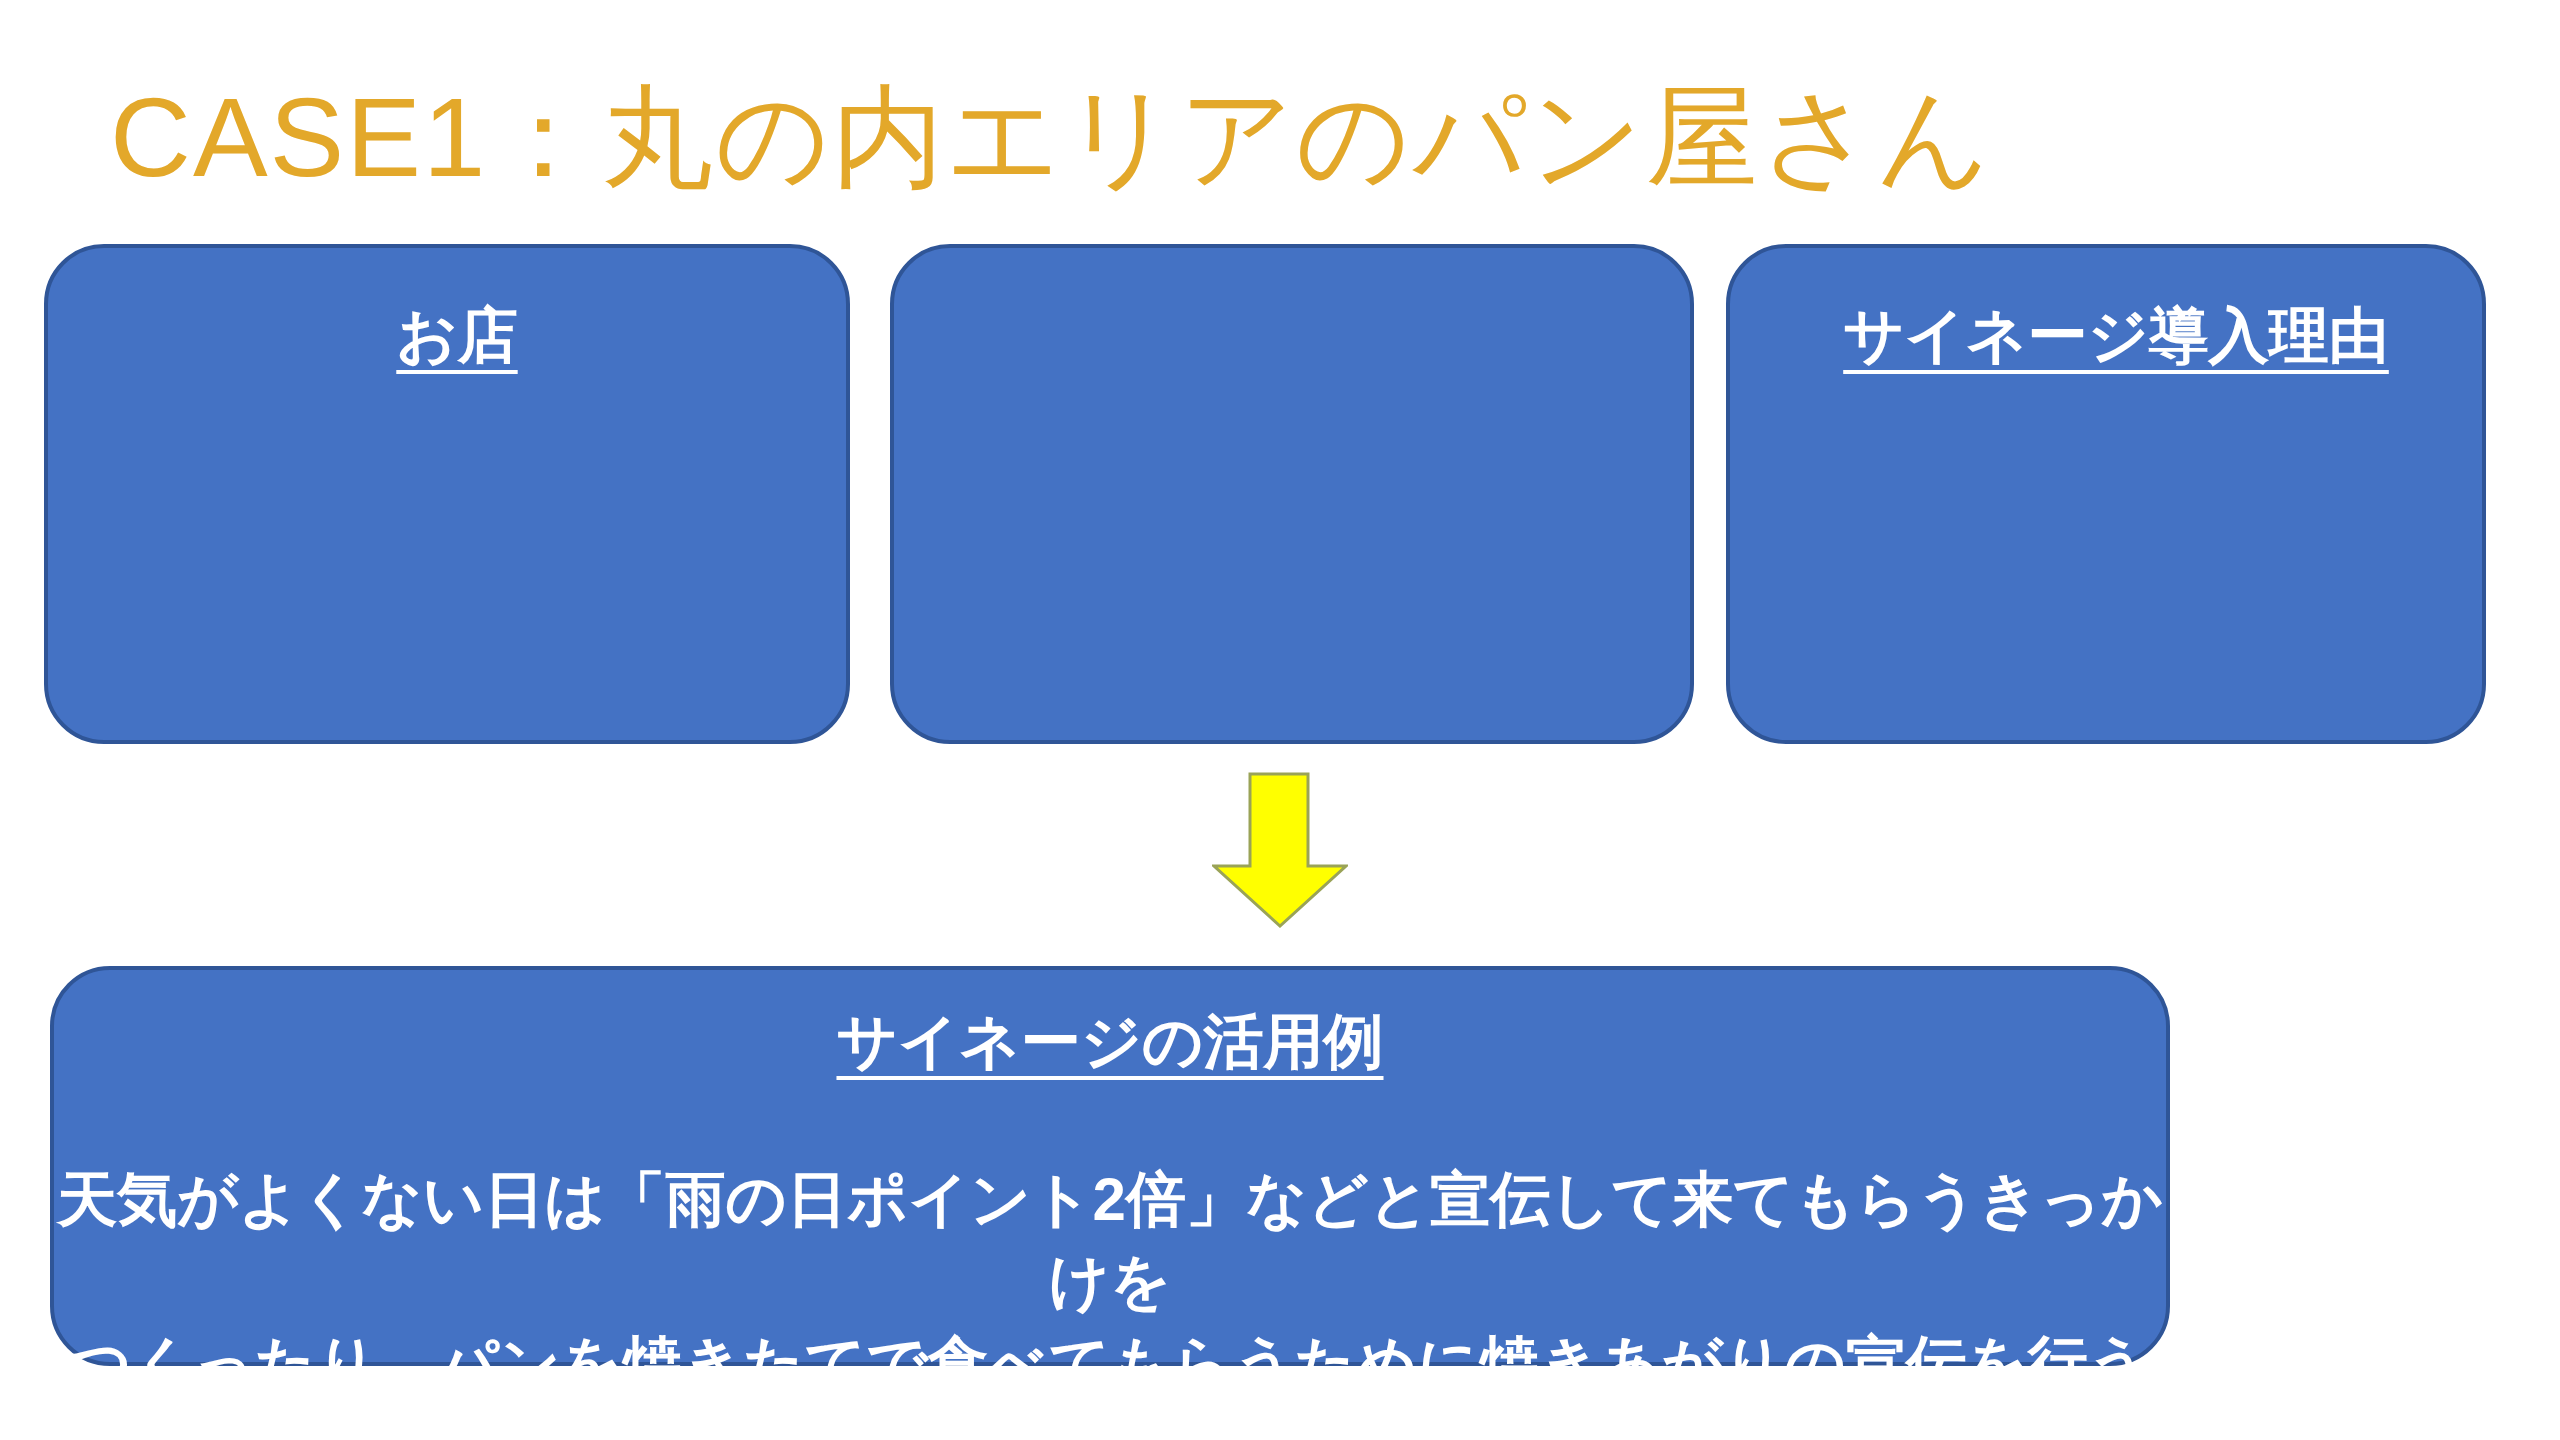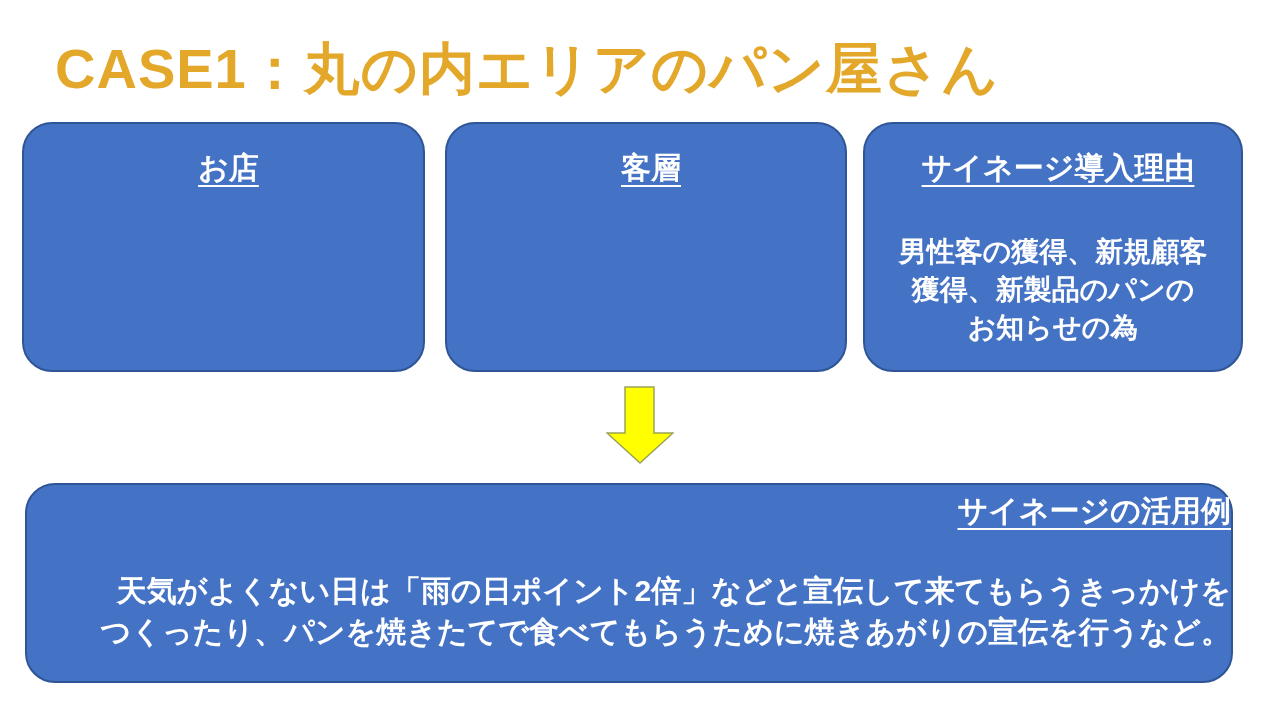--- a/index.html
+++ b/index.html
@@ -17,21 +17,21 @@
     background: var(--background);
     font-family: "Liberation Sans", "DejaVu Sans", sans-serif;
     overflow: hidden;
   }
   .slide { position: relative; width: 1280px; height: 720px; }
 
   .slide-title {
     position: absolute;
     left: 55px; top: 32px;
     font-size: 56px;
-    font-weight: bold;
+    font-weight: normal;
     letter-spacing: 1px;
     color: var(--title);
     white-space: nowrap;
     text-align: right;
   }
 
   .info-box {
     position: absolute;
     top: 122px;
     height: 250px;
@@ -69,27 +69,27 @@
   }
   .down-arrow polygon {
     fill: var(--arrow-fill);
     stroke: var(--arrow-stroke);
     stroke-width: 1.5;
   }
 
   .usage-box {
     position: absolute;
     left: 25px; top: 483px;
-    width: 1208px; height: 200px;
+    width: 1060px; height: 200px;
     background: var(--box-fill);
     border: 2px solid var(--box-border);
     border-radius: 30px;
     color: var(--text);
-    text-align: right;
-    padding-top: 6px;
+    text-align: center;
+    padding-top: 16px;
   }
   .usage-heading {
     font-size: 30px;
     font-weight: bold;
     text-decoration: underline;
     text-underline-offset: 7px;
     text-decoration-thickness: 2px;
     margin-bottom: 38px;
   }
   .usage-body {
@@ -104,28 +104,24 @@
 
 <div class="slide">
 
   <h1 class="slide-title">CASE1：丸の内エリアのパン屋さん</h1>
 
   <div class="info-box box-1">
     <div class="box-heading">お店</div>
   </div>
 
   <div class="info-box box-2">
-    <div class="box-heading">客層</div>
   </div>
 
   <div class="info-box box-3">
     <div class="box-heading">サイネージ導入理由</div>
-    <div class="box-body">男性客の獲得、新規顧客
-獲得、新製品のパンの
-お知らせの為</div>
   </div>
 
   <svg class="down-arrow" viewBox="0 0 68 78" aria-hidden="true">
     <polygon points="19,1 48,1 48,47 67,47 34,77 1,47 19,47"></polygon>
   </svg>
 
   <div class="usage-box">
     <div class="usage-heading">サイネージの活用例</div>
     <div class="usage-body">天気がよくない日は「雨の日ポイント2倍」などと宣伝して来てもらうきっかけを
 つくったり、パンを焼きたてで食べてもらうために焼きあがりの宣伝を行うなど。</div>

